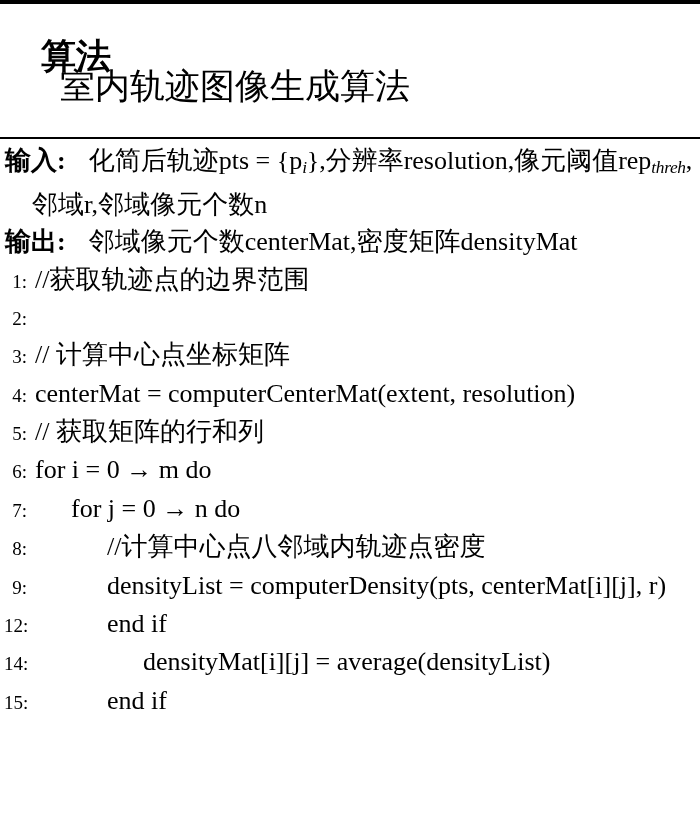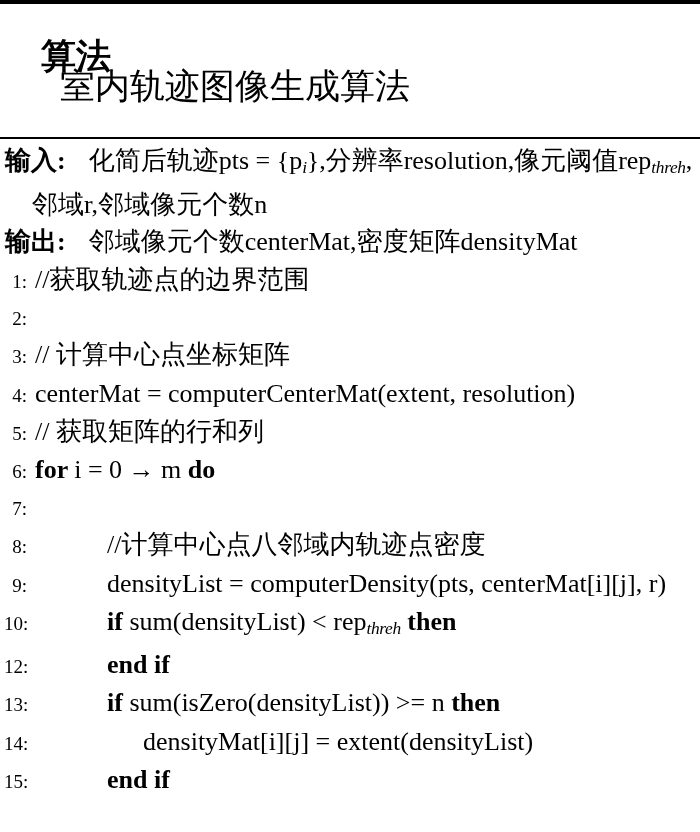--- a/index.html
+++ b/index.html
@@ -47,21 +47,21 @@
   .num {
     flex: none;
     width: 23px;
     text-align: right;
     font-size: 19px;
     margin-right: 8px;
   }
   .content { flex: none; }
   .s-cjk  { font-style: normal; }
   .s-math { }
-  .s-kw   { font-weight: bold; font-style: normal; }
+  .s-kw   { font-weight: normal; font-style: normal; }
   .s-sub  {
     font-style: italic;
     font-size: 67%;
     vertical-align: -0.25em;
     letter-spacing: -0.02em;
   }
 </style>
 </head>
 <body>
 
@@ -81,23 +81,21 @@
       <div class="pre-line"><span class="pre-label">输出:</span><span class="content"><span class="seg s-cjk">邻域像元个数</span><span class="seg s-math">centerMat,</span><span class="seg s-cjk">密度矩阵</span><span class="seg s-math">densityMat</span></span></div>
     </div>
 
   <div class="code-lines">
       <div class="line"><span class="num">1:</span><span class="content" style="padding-left: 0px;"><span class="seg s-math">//</span><span class="seg s-cjk">获取轨迹点的边界范围</span></span></div>
       <div class="line"><span class="num">2:</span></div>
       <div class="line"><span class="num">3:</span><span class="content" style="padding-left: 0px;"><span class="seg s-math">// </span><span class="seg s-cjk">计算中心点坐标矩阵</span></span></div>
       <div class="line"><span class="num">4:</span><span class="content" style="padding-left: 0px;"><span class="seg s-math">centerMat = computerCenterMat(extent, resolution)</span></span></div>
       <div class="line"><span class="num">5:</span><span class="content" style="padding-left: 0px;"><span class="seg s-math">// </span><span class="seg s-cjk">获取矩阵的行和列</span></span></div>
       <div class="line"><span class="num">6:</span><span class="content" style="padding-left: 0px;"><span class="seg s-kw">for </span><span class="seg s-math">i = 0 → m</span><span class="seg s-kw"> do</span></span></div>
-      <div class="line"><span class="num">7:</span></div>
+      <div class="line"><span class="num">7:</span><span class="content" style="padding-left: 36px;"><span class="seg s-kw">for </span><span class="seg s-math">j = 0 → n</span><span class="seg s-kw"> do</span></span></div>
       <div class="line"><span class="num">8:</span><span class="content" style="padding-left: 72px;"><span class="seg s-math">//</span><span class="seg s-cjk">计算中心点八邻域内轨迹点密度</span></span></div>
       <div class="line"><span class="num">9:</span><span class="content" style="padding-left: 72px;"><span class="seg s-math">densityList = computerDensity(pts, centerMat[i][j], r)</span></span></div>
-      <div class="line"><span class="num">10:</span><span class="content" style="padding-left: 72px;"><span class="seg s-kw">if </span><span class="seg s-math">sum(densityList) &lt; rep</span><span class="seg s-sub">threh</span><span class="seg s-kw"> then</span></span></div>
       <div class="line"><span class="num">12:</span><span class="content" style="padding-left: 72px;"><span class="seg s-kw">end if</span></span></div>
-      <div class="line"><span class="num">13:</span><span class="content" style="padding-left: 72px;"><span class="seg s-kw">if </span><span class="seg s-math">sum(isZero(densityList)) &gt;= n</span><span class="seg s-kw"> then</span></span></div>
-      <div class="line"><span class="num">14:</span><span class="content" style="padding-left: 108px;"><span class="seg s-math">densityMat[i][j] = extent(densityList)</span></span></div>
+      <div class="line"><span class="num">14:</span><span class="content" style="padding-left: 108px;"><span class="seg s-math">densityMat[i][j] = average(densityList)</span></span></div>
       <div class="line"><span class="num">15:</span><span class="content" style="padding-left: 72px;"><span class="seg s-kw">end if</span></span></div>
     </div>
 
 </div>
 
 </body></html>

